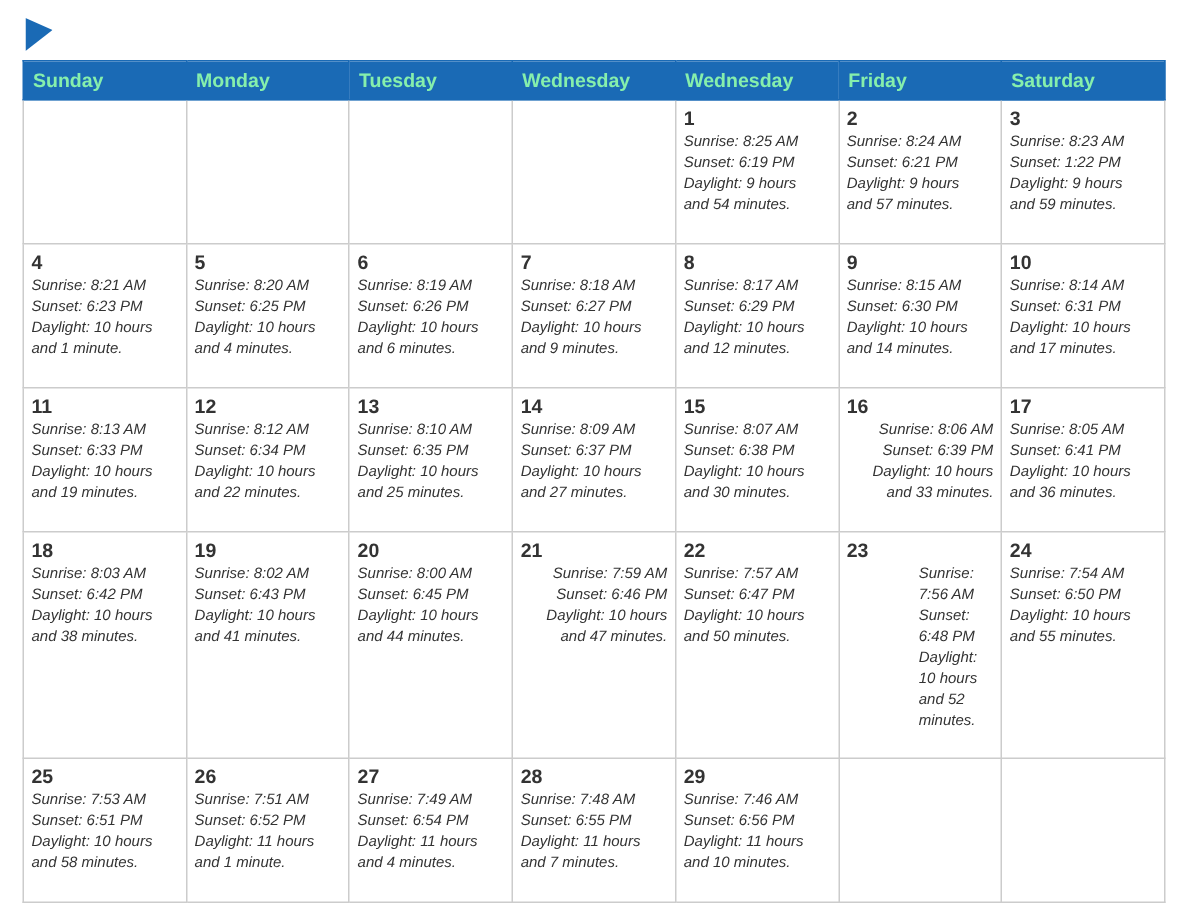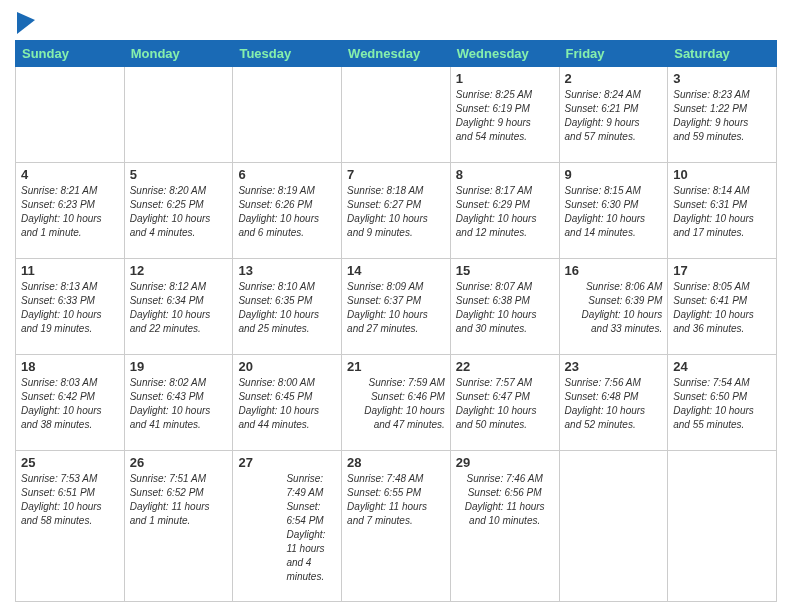--- a/index.html
+++ b/index.html
@@ -301,21 +301,21 @@
           </td>
           <td>
             <span class="day-num">22</span>
             <div class="day-info" style="white-space: pre-line;">Sunrise: 7:57 AM
 Sunset: 6:47 PM
 Daylight: 10 hours
 and 50 minutes.</div>
           </td>
           <td>
             <span class="day-num">23</span>
-            <div class="day-info" style="white-space: pre-line;">Sunrise: 7:56 AM
+            <div class="day-info" style="white-space: pre-line; margin-left: 48px;">Sunrise: 7:56 AM
 Sunset: 6:48 PM
 Daylight: 10 hours
 and 52 minutes.</div>
           </td>
           <td>
             <span class="day-num">24</span>
             <div class="day-info" style="white-space: pre-line;">Sunrise: 7:54 AM
 Sunset: 6:50 PM
 Daylight: 10 hours
 and 55 minutes.</div>
@@ -331,35 +331,35 @@
           </td>
           <td>
             <span class="day-num">26</span>
             <div class="day-info" style="white-space: pre-line;">Sunrise: 7:51 AM
 Sunset: 6:52 PM
 Daylight: 11 hours
 and 1 minute.</div>
           </td>
           <td>
             <span class="day-num">27</span>
-            <div class="day-info" style="white-space: pre-line; margin-left: 48px;">Sunrise: 7:49 AM
+            <div class="day-info" style="white-space: pre-line;">Sunrise: 7:49 AM
 Sunset: 6:54 PM
 Daylight: 11 hours
 and 4 minutes.</div>
           </td>
           <td>
             <span class="day-num">28</span>
             <div class="day-info" style="white-space: pre-line;">Sunrise: 7:48 AM
 Sunset: 6:55 PM
 Daylight: 11 hours
 and 7 minutes.</div>
           </td>
           <td>
             <span class="day-num">29</span>
-            <div class="day-info" style="white-space: pre-line; text-align: center;">Sunrise: 7:46 AM
+            <div class="day-info" style="white-space: pre-line;">Sunrise: 7:46 AM
 Sunset: 6:56 PM
 Daylight: 11 hours
 and 10 minutes.</div>
           </td>
           <td class="empty"></td>
           <td class="empty"></td>
         </tr>
       </tbody>
   </table>
 </div>

